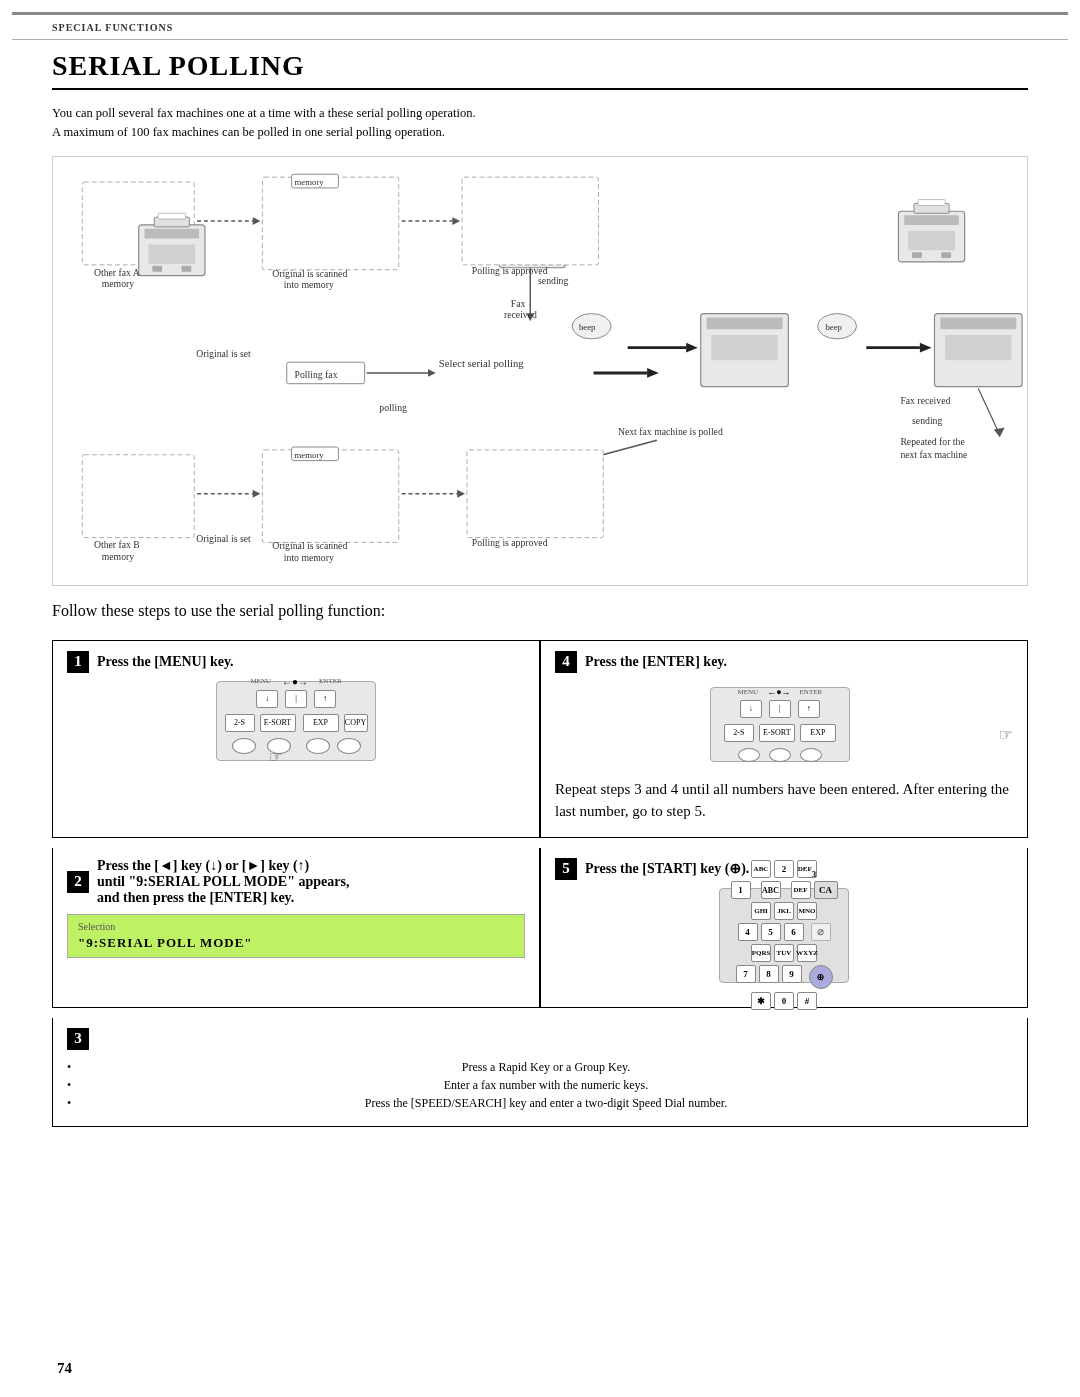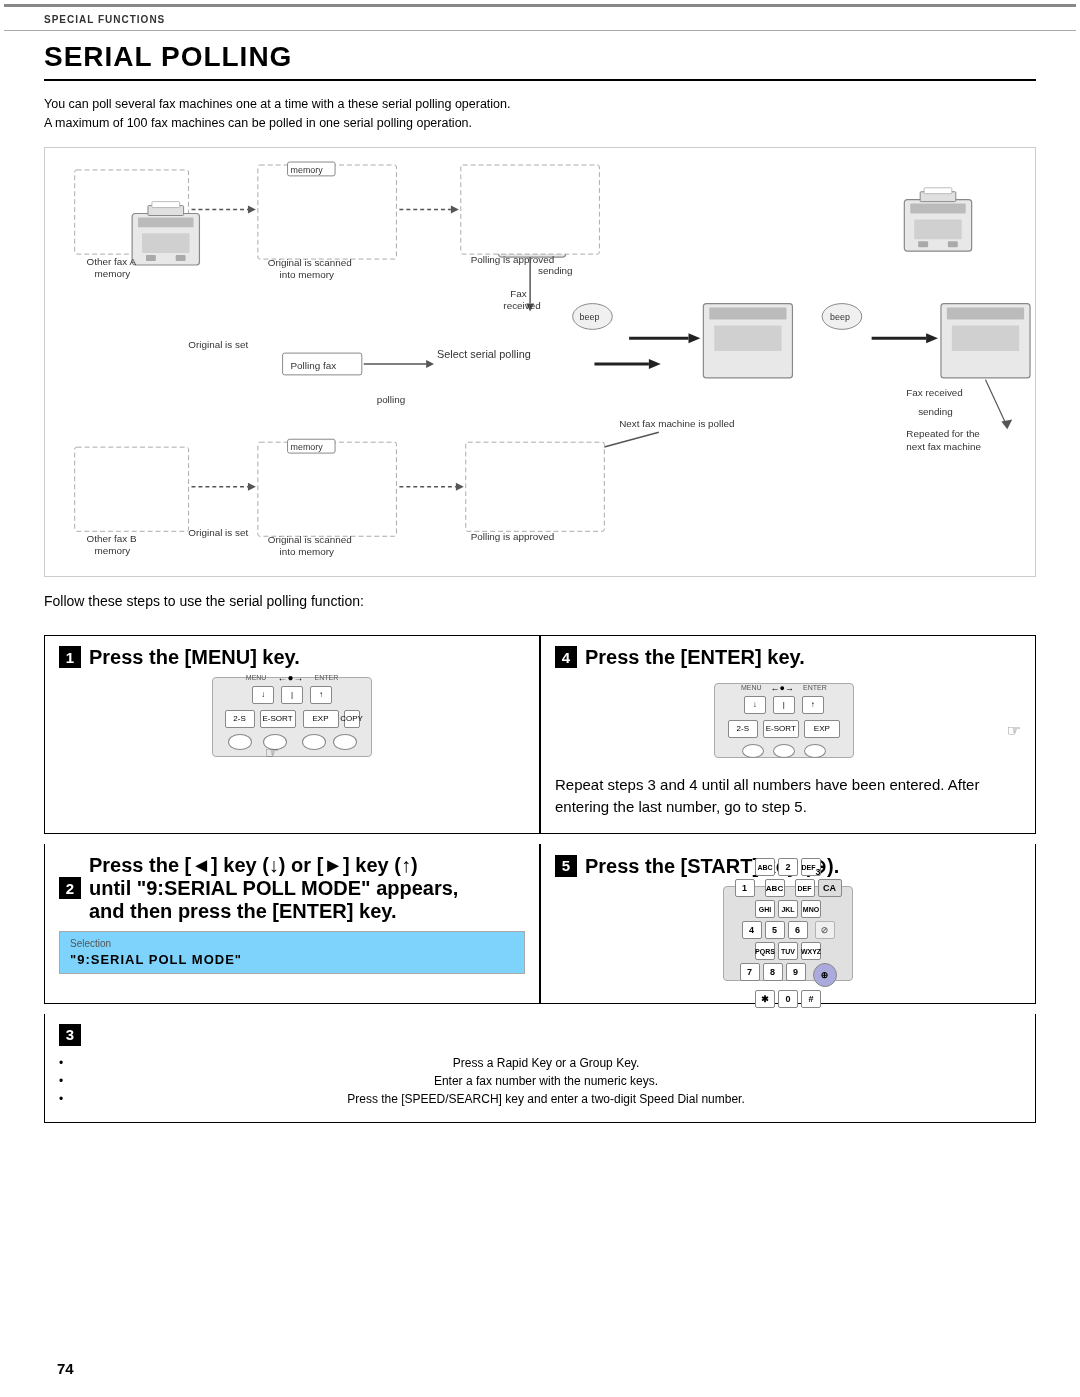--- a/index.html
+++ b/index.html
@@ -7,22 +7,23 @@
       width: 1080px;
       min-height: 1397px;
       background: #fff;
       font-family: Arial, Helvetica, sans-serif;
       font-size: 13px;
       color: #000;
     }
     .page {
       width: 1080px;
       min-height: 1397px;
-      padding: 4px;
+      padding: 12px;
       position: relative;
+      font-family: Liberation Serif, serif;
     }
     
     .header-bar {
       border-top: 3px solid #888;
       border-bottom: 1px solid #aaa;
       padding: 4px 40px;
       margin-bottom: 10px;
     }
     .header-bar span {
       font-size: 10px;
@@ -86,21 +87,21 @@
       width: 22px;
       height: 22px;
       display: flex;
       align-items: center;
       justify-content: center;
       margin-right: 8px;
       flex-shrink: 0;
     }
     .step-title {
       font-weight: bold;
-      font-size: 20px;
+      font-size: 14px;
     }
     
     .keyboard-graphic {
       width: 130px;
       height: 95px;
       border: 1px solid #aaa;
       background: #e0e0e0;
       border-radius: 4px;
       display: flex;
       flex-direction: column;
@@ -169,21 +170,21 @@
     }
     .cp-label {
       font-size: 7px;
       color: #555;
     }
     
     .selection-box {
       border: 1px solid #aaa;
       padding: 6px 10px;
       margin: 8px 0;
-      background: #7dd3fc;
+      background: #bef264;
     }
     .selection-label {
       font-size: 10px;
       color: #555;
       margin-bottom: 3px;
     }
     .selection-value {
       font-size: 13px;
       font-weight: bold;
       letter-spacing: 1px;
@@ -208,22 +209,22 @@
       position: relative;
     }
     .bullet-list li::before {
       content: '•';
       position: absolute;
       left: 0;
       font-size: 12px;
     }
     
     .follow-text {
-      font-size: 14px;
-      margin-bottom: 26px;
+      font-size: 16px;
+      margin-bottom: 20px;
     }
     
     .page-number {
       position: absolute;
       bottom: 20px;
       left: 57px;
       font-size: 15px;
       font-weight: bold;
     }
     
@@ -398,21 +399,21 @@
           </div>
           <div class="cp-row">
             <div class="cp-key">↓</div>
             <div class="cp-key" style="margin:0 4px;">|</div>
             <div class="cp-key">↑</div>
           </div>
           <div class="cp-row" style="margin-top:3px;">
             <div class="cp-key" style="width:30px;">2-S</div>
             <div class="cp-key" style="width:36px;margin:0 2px;">E-SORT</div>
             <div class="cp-key" style="width:36px;margin:0 2px;">EXP</div>
-            <div class="cp-key" style="width:16px;">COPY</div>
+            <div class="cp-key" style="width:24px;">COPY</div>
           </div>
           <div class="cp-row" style="margin-top:3px;">
             <div class="cp-key" style="width:24px;height:16px;border-radius:50%;"></div>
             <div class="cp-key" style="width:24px;height:16px;border-radius:50%;margin:0 8px;"></div>
             <div class="cp-key" style="width:24px;height:16px;border-radius:50%;margin:0 4px;"></div>
             <div class="cp-key" style="width:24px;height:16px;border-radius:50%;"></div>
           </div>
 
           <div style="font-size:16px;margin-top:-10px;margin-left:-40px;opacity:0.7;">☞</div>
         </div>

